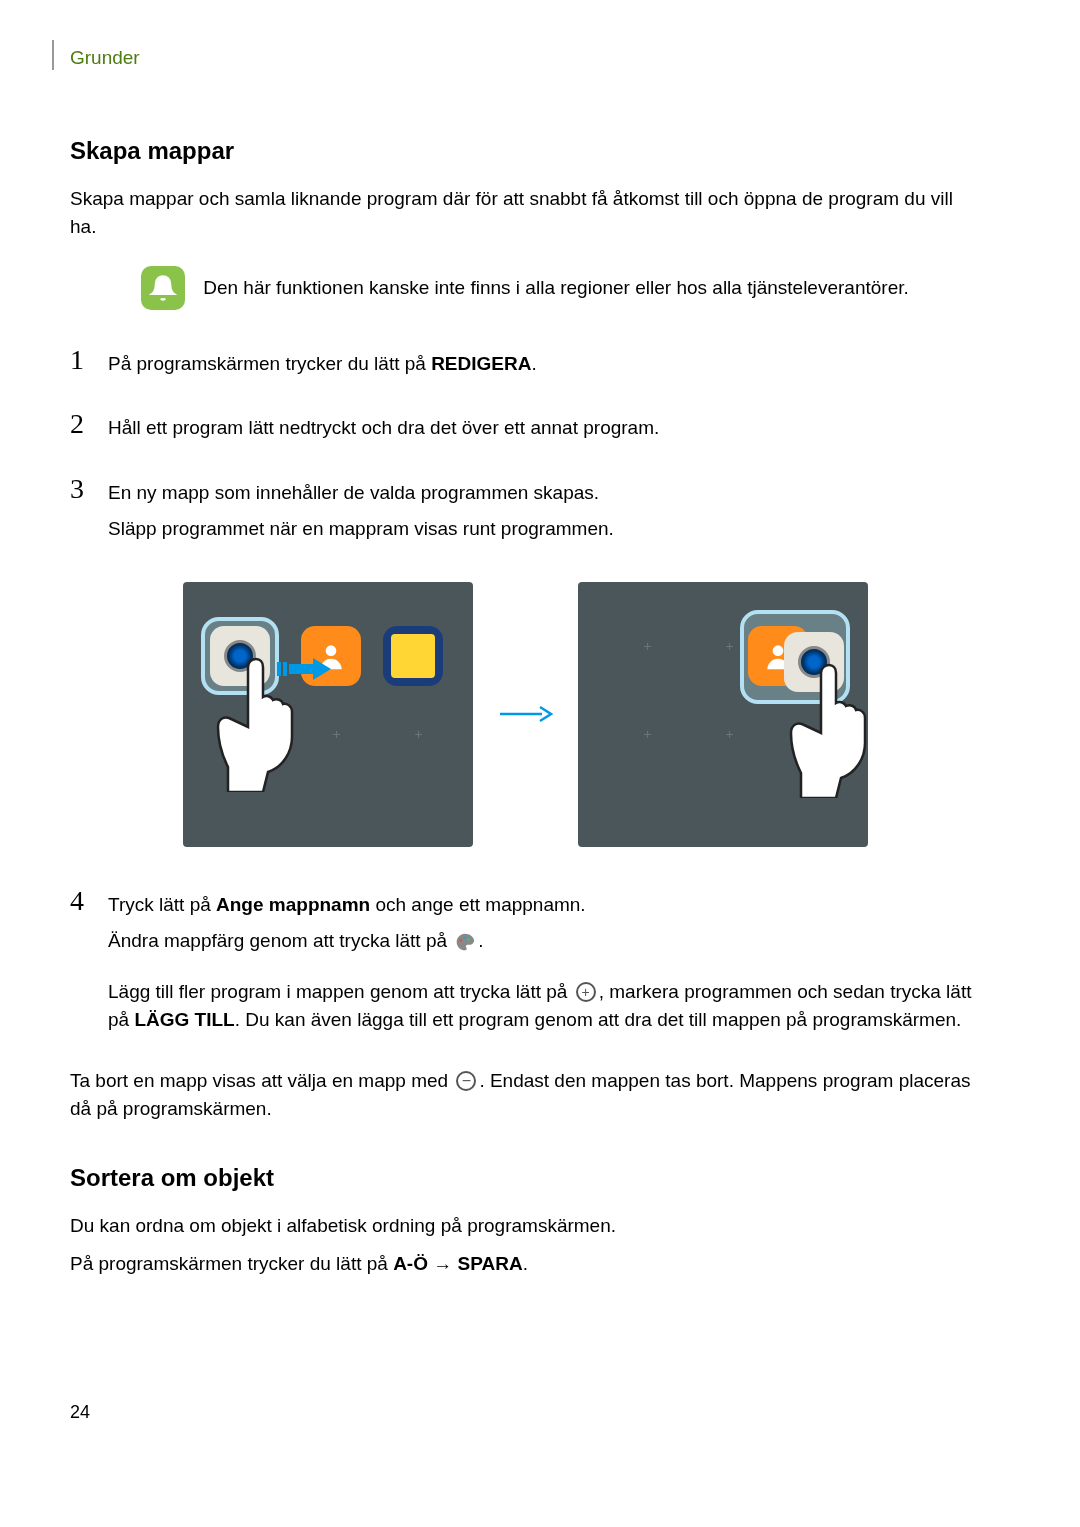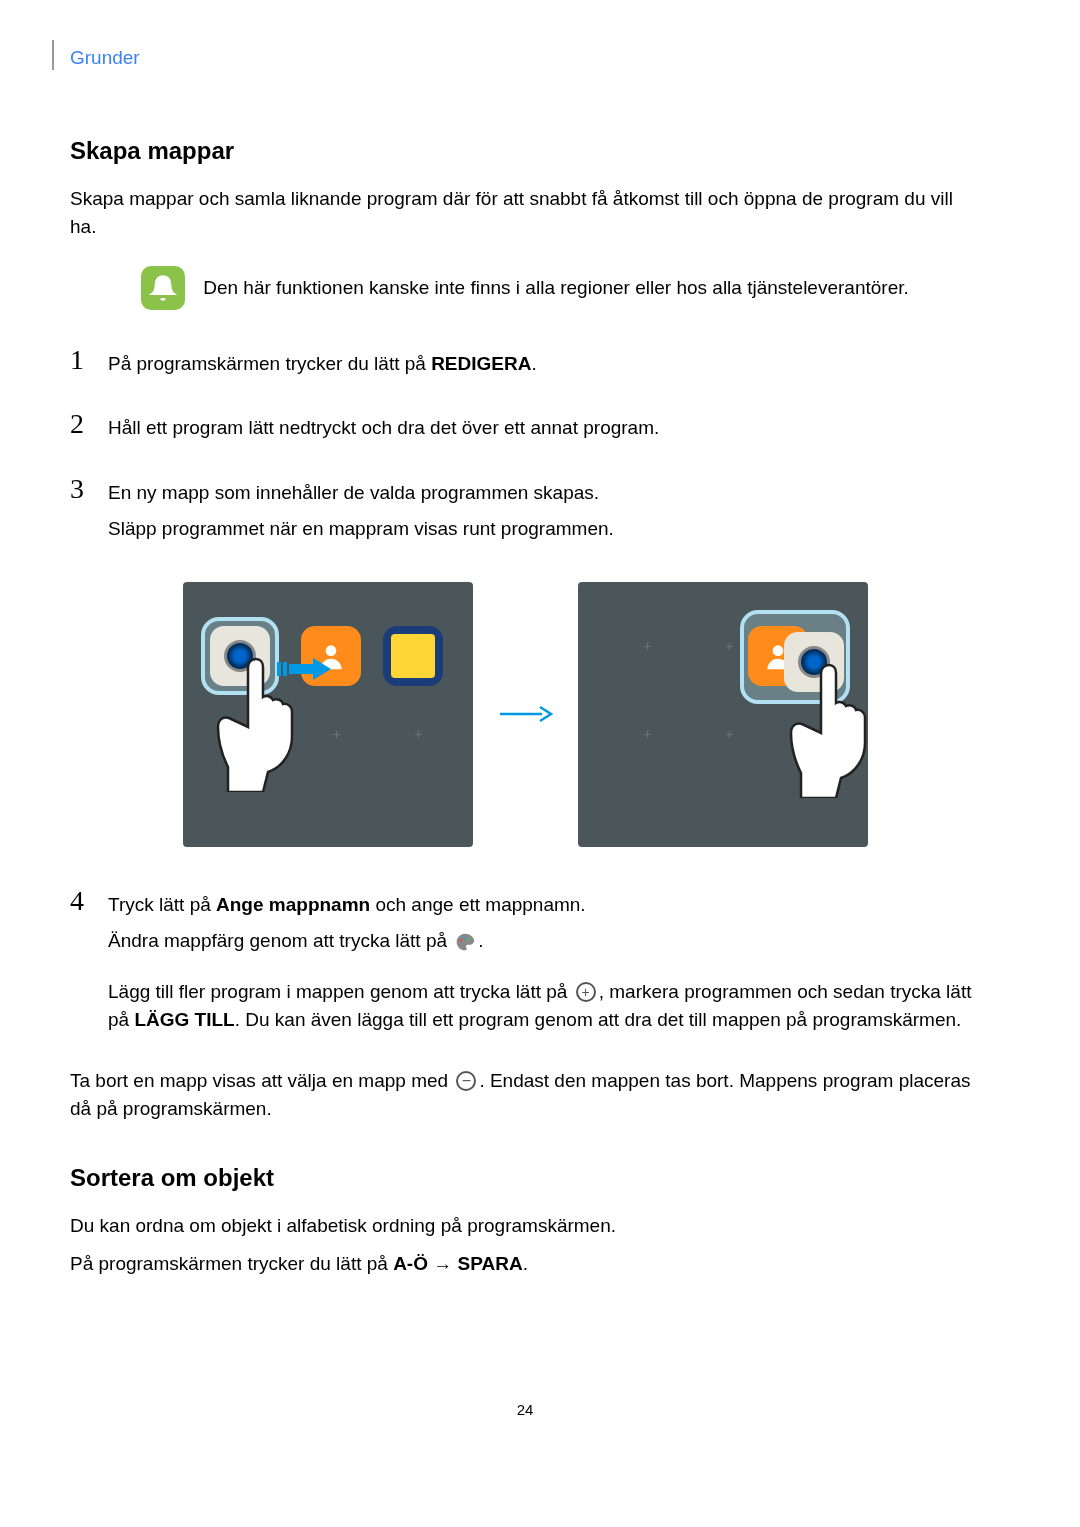--- a/index.html
+++ b/index.html
@@ -14,21 +14,21 @@
     }
     .tab-marker {
       border-left: 2px solid #999;
       height: 30px;
       margin-left: -18px;
       margin-bottom: 0;
       position: absolute;
       top: 0;
     }
     .header-section {
-      color: #3b82f6;
+      color: #4d7c0f;
       font-size: 19px;
       margin-bottom: 60px;
       position: relative;
       padding-top: 4px;
     }
     h2 {
       font-size: 24px;
       font-weight: 700;
       margin-bottom: 16px;
       color: #000;
@@ -169,24 +169,23 @@
       justify-content: center;
       font-size: 16px;
       color: #555;
       line-height: 0.5;
     }
     .below-steps {
       margin-bottom: 36px;
     }
     .sort-section p { margin-bottom: 10px; }
     .page-number {
-      text-align: center;
       margin-top: 120px;
       color: #000;
-      font-size: 15px;
+      font-size: 18px;
     }
   </style>
 </head>
 <body>
 
 <div class="header-section">
   <div class="tab-marker"></div>
   <span>Grunder</span>
 </div>
 

